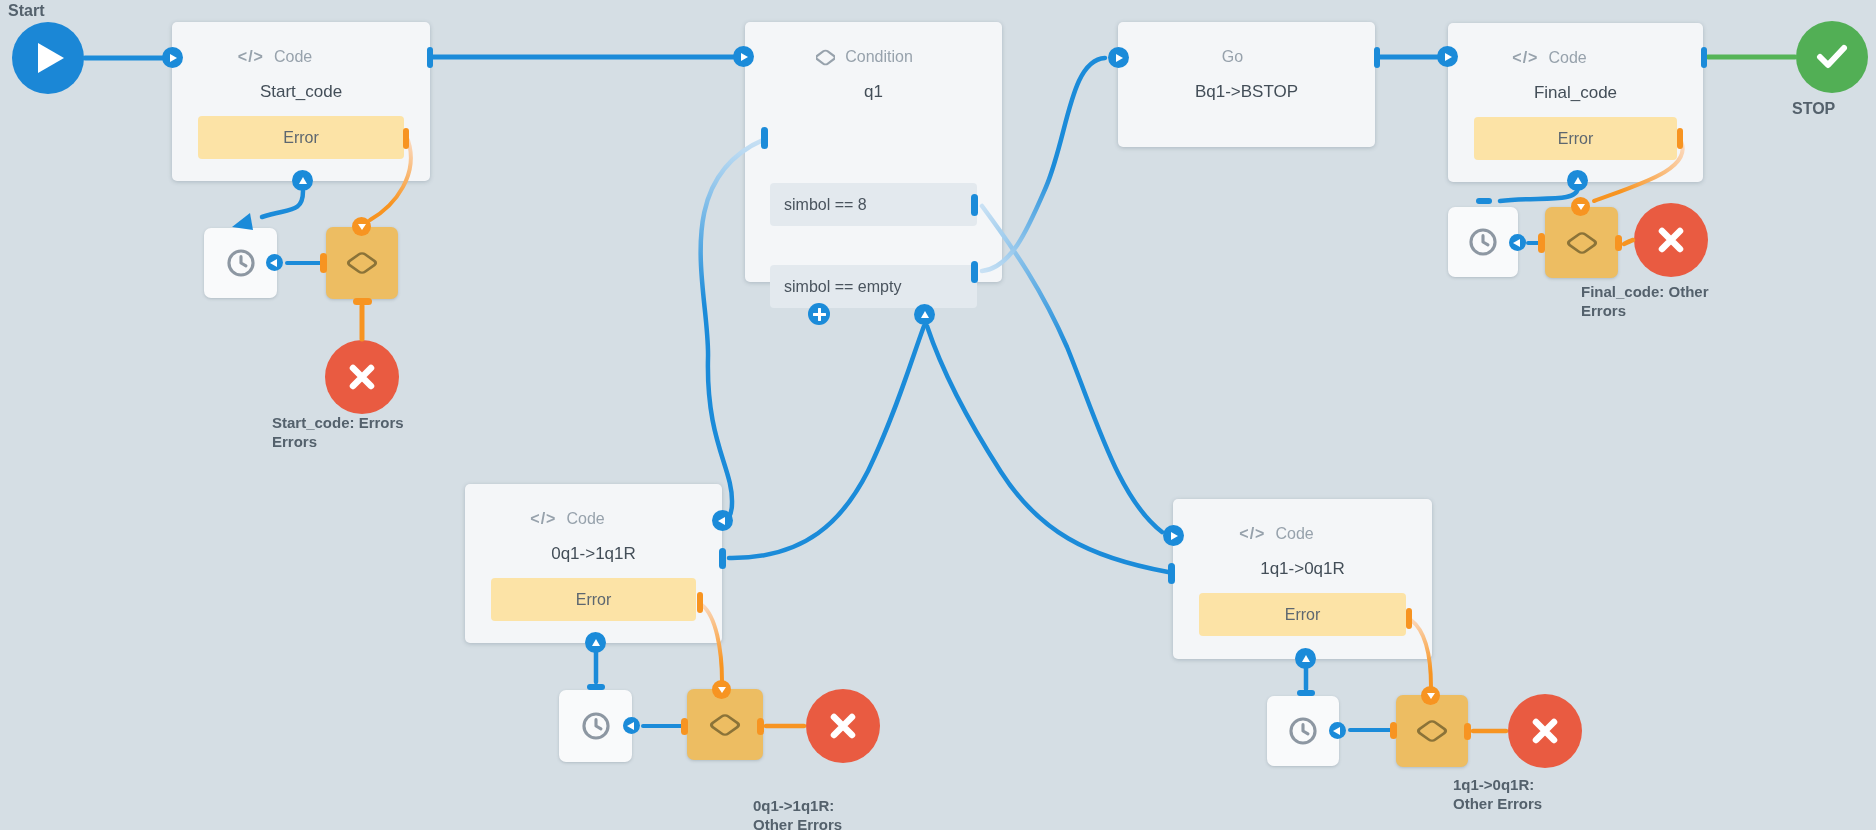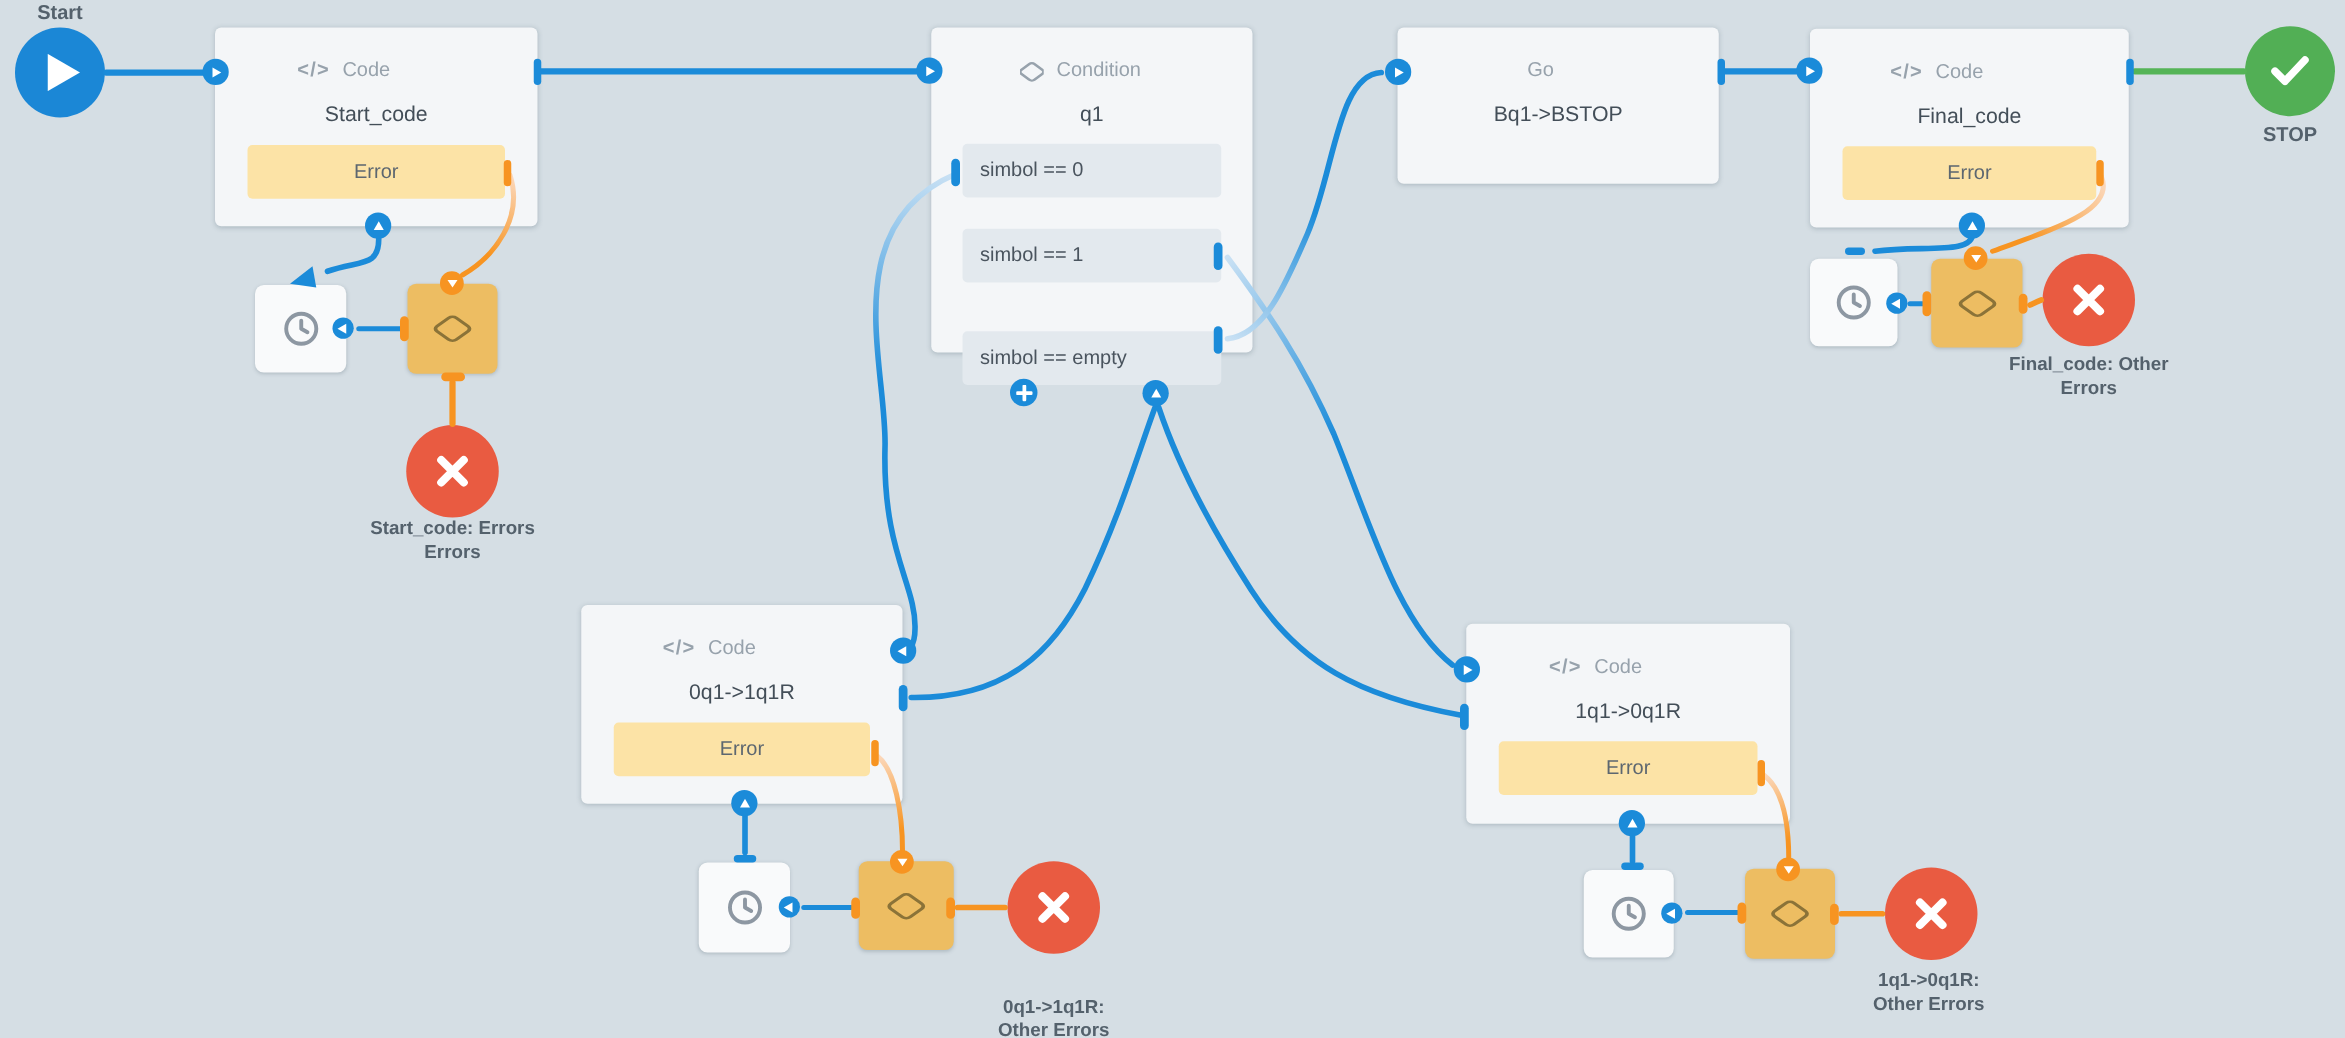--- a/index.html
+++ b/index.html
@@ -28,21 +28,21 @@
   .mini.filter{background:#edbd62;box-shadow:0 1px 3px rgba(70,90,105,.25);}
 
   
   .big-circle{position:absolute;width:72px;height:72px;border-radius:50%;z-index:1;
         display:flex;align-items:center;justify-content:center;}
   .big-circle.blue{background:#1b87d6;}
   .big-circle.green{background:#52af55;}
   .err-circle{position:absolute;width:74px;height:74px;border-radius:50%;background:#e95b41;z-index:1;
         display:flex;align-items:center;justify-content:center;}
 
-  .flow-label{position:absolute;font-weight:bold;font-size:15px;color:#54616c;text-align:center;
+  .flow-label{position:absolute;font-weight:bold;font-size:15px;color:#54616c;
         line-height:19px;z-index:3;}
   .flow-label.big{font-size:16px;}
 
   
   svg.edges{position:absolute;left:0;top:0;z-index:2;pointer-events:none;}
   .wire{fill:none;stroke-linecap:round;}
 
   
   .pin{position:absolute;border-radius:50%;display:flex;align-items:center;justify-content:center;z-index:4;cursor:pointer;}
   .pin.blue{background:#1b8bd9;width:21px;height:21px;}
@@ -88,22 +88,21 @@
   <div class="card" style="left:745px;top:22px;width:257px;height:260px;">
     <div class="card-header off-cond">
       <svg width="19" height="19" viewBox="0 0 19 19">
         <g transform="translate(9.5,9.5) scale(1.15,0.85) rotate(45)">
           <rect x="-6.5" y="-6.5" width="13" height="13" rx="2.5" fill="none" stroke="#97a2ac" stroke-width="2.2"></rect>
         </g>
       </svg>
       <span>Condition</span>
     </div>
     <div class="card-title">q1</div>
-    <div class="branch-row" style="top:93px;">simbol == 0</div>
-    <div class="branch-row" style="top:161px;">simbol == 1</div>
+    <div class="branch-row" style="top:161px;">simbol == 8</div>
     <div class="branch-row" style="top:228px;margin-top:15px;">simbol == empty</div>
   </div>
 
   <div class="card" style="left:1118px;top:22px;width:257px;height:125px;">
     <div class="card-header off-go">
       <span>Go</span>
     </div>
     <div class="card-title">Bq1-&gt;BSTOP</div>
   </div>
 

